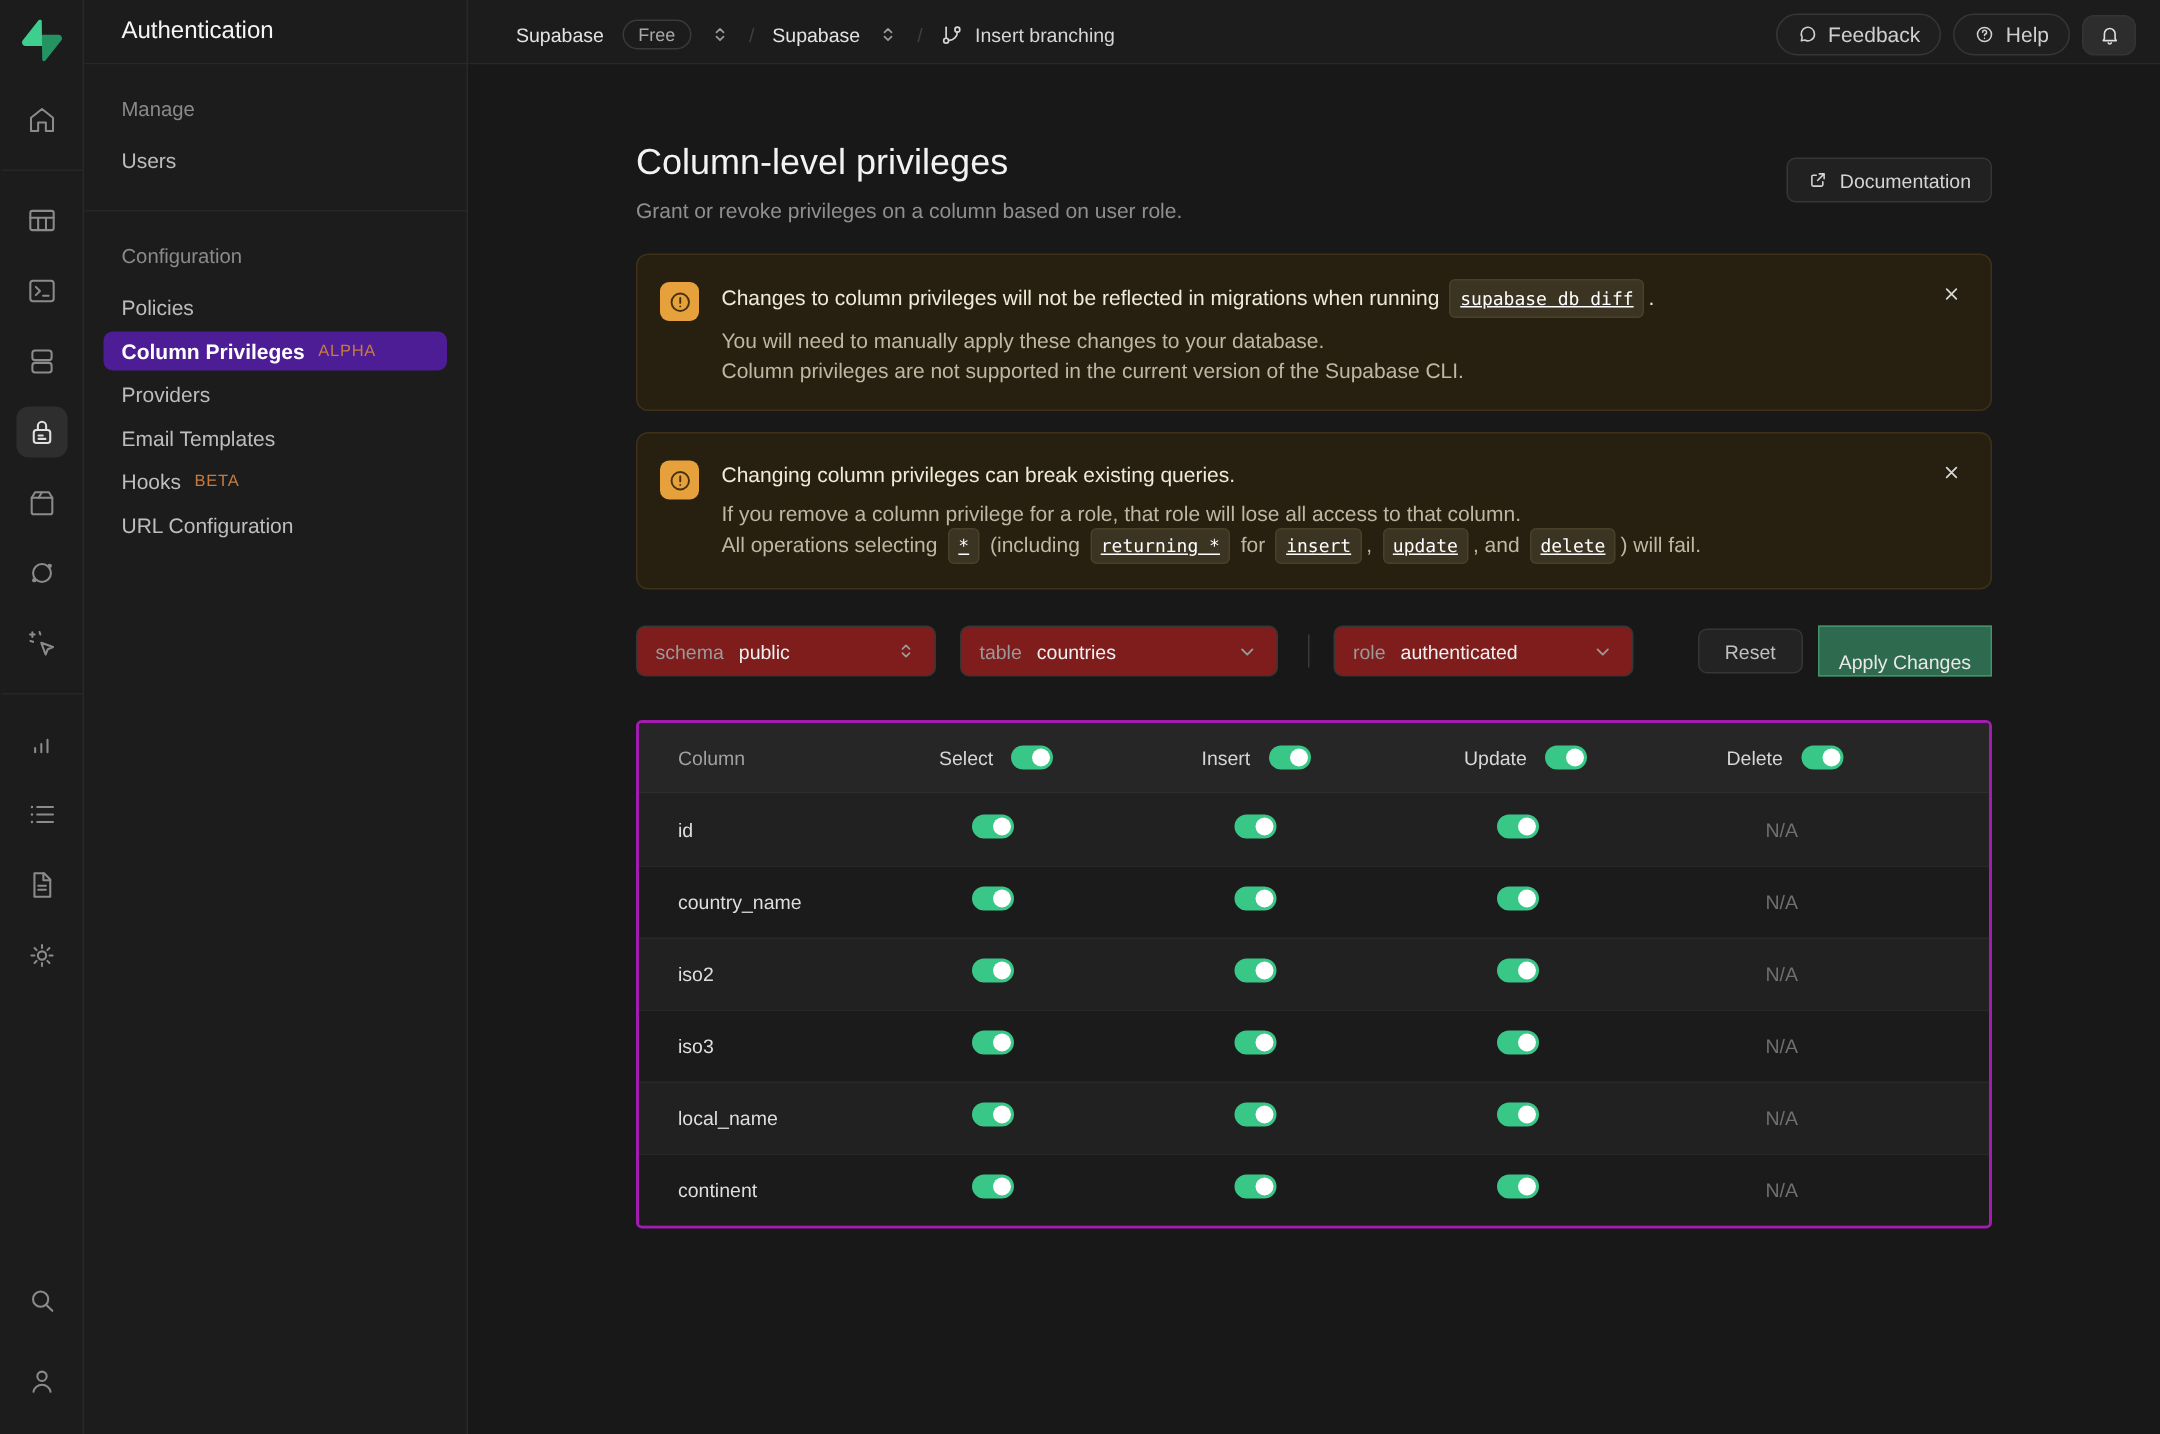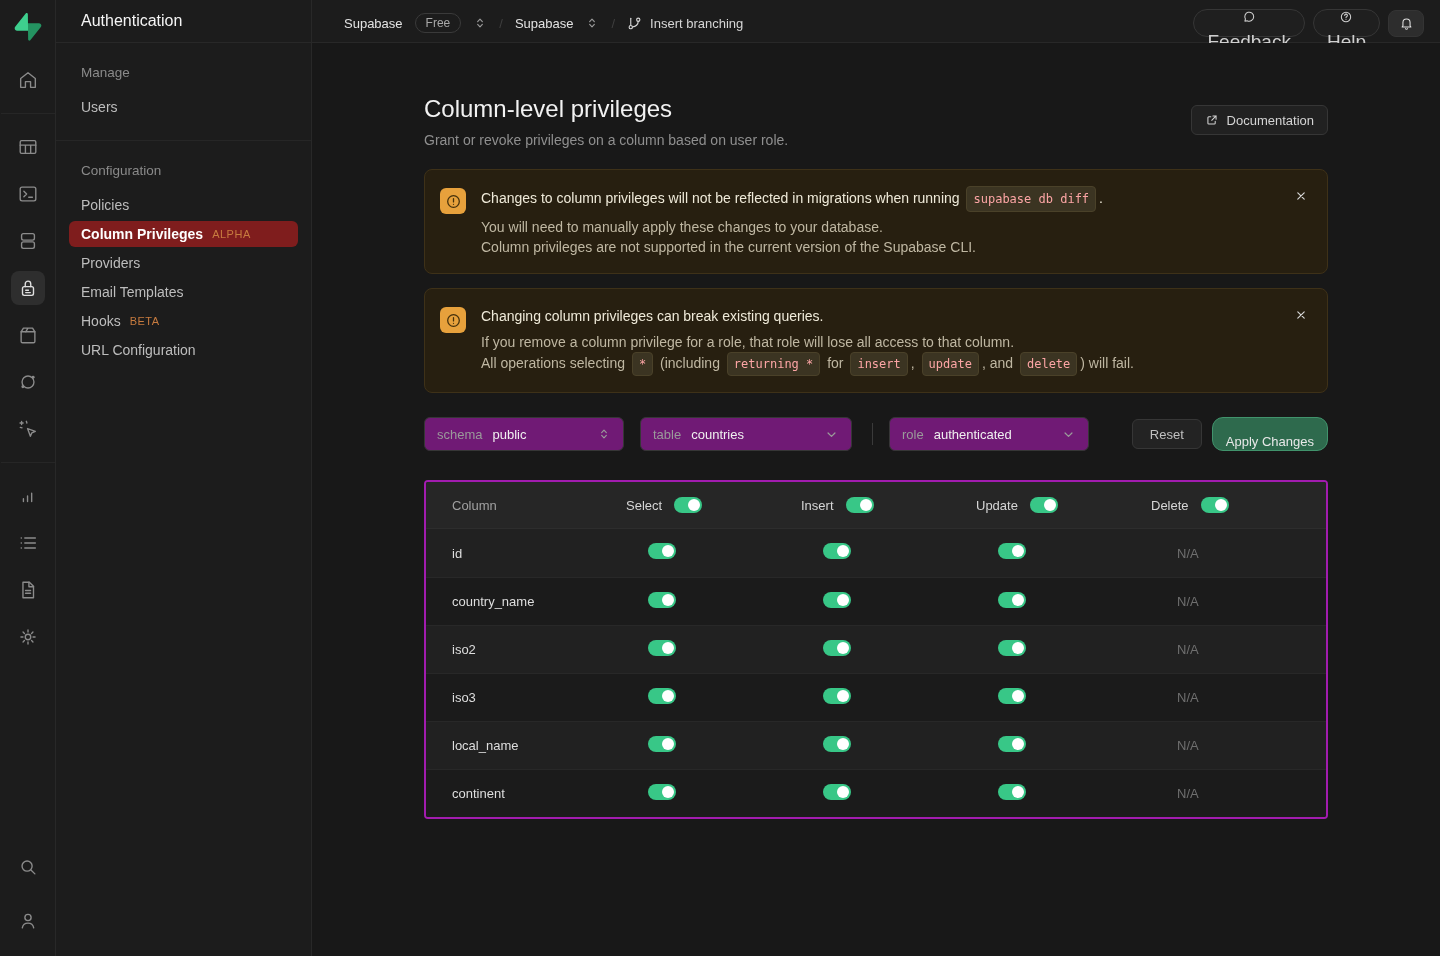--- a/index.html
+++ b/index.html
@@ -29,31 +29,31 @@
     display:flex; align-items:center; padding:4px 16px 0 32px; gap:12px; font-size:13px; }
   .crumb { color:#e3e3e3; cursor:pointer; }
   .pill-badge { border:1px solid #3a3a3a; border-radius:999px; padding:2px 10px; font-size:12px;
     color:#a8a8a8; }
   .chev-ud { color:#9a9a9a; cursor:pointer; }
   .crumb-sep { color:#3f3f3f; font-size:13px; }
   .branch-btn { display:flex; align-items:center; gap:8px; color:#d6d6d6; cursor:pointer; }
   .head-actions { margin-left:auto; display:flex; align-items:center; gap:8px; }
   .chip-btn { height:28px; display:flex; align-items:center; gap:7px; padding:0 13px;
     background:#1f1f1f; border:1px solid #363636; border-radius:999px; color:#cfcfcf;
-    font-size:19px; cursor:pointer;flex-direction:column; }
+    font-size:14px; cursor:pointer; }
   .bell-btn { height:27px; width:36px; display:flex; align-items:center; justify-content:center;
     background:#2d2d2d; border:1px solid #343434; border-radius:8px; color:#e0e0e0; cursor:pointer; }
 
   
   .sidebar { grid-column:2; grid-row:2; background:#1c1c1c; border-right:1px solid #282828;
     padding:22px 13px; }
   .group-title { padding:0 12px; font-size:13.5px; color:#8a8a8a; margin-bottom:14px; }
   .nav-item { display:flex; align-items:center; gap:9px; padding:5px 12px; border-radius:6px;
     font-size:14px; color:#bdbdbd; margin-bottom:3px; cursor:pointer; }
-  .nav-item.active { background:#7f1d1d; color:#ffffff; font-weight:700; }
+  .nav-item.active { background:#4c1d95; color:#ffffff; font-weight:700; }
   .nav-badge { font-size:11px; letter-spacing:.5px; color:var(--badge-orange,#C77B3F); font-weight:400; }
   .side-divider { height:1px; background:#262626; margin:20px -13px 22px; }
 
   
   .main { grid-column:3; grid-row:2; background:#181818; overflow:hidden; padding:52px 112px 0; }
   .title-row { display:flex; align-items:flex-start; justify-content:space-between; }
   .page-title { font-size:24px; font-weight:400; color:#f2f2f2; }
   .page-sub { margin-top:9px; font-size:14px; color:#8f8f8f; }
   .doc-btn { margin-top:10px; height:30px; display:flex; align-items:center; gap:8px; padding:0 13px;
     background:#212121; border:1px solid #363636; border-radius:6px; color:#d4d4d4; font-size:13px;
@@ -63,38 +63,38 @@
     background:#271f10; border:1px solid #3e3118; border-radius:8px; }
   .banner + .banner { margin-top:14px; }
   .warn-box { flex:0 0 auto; width:26px; height:26px; border-radius:6px;
     background:var(--warning-amber,#E7A13C); display:flex; align-items:center; justify-content:center;
     color:#45310c; margin-top:2px; }
   .banner-title { font-size:14px; color:#efead9; line-height:22px; }
   .banner-line { font-size:14px; color:#bfb7a2; line-height:20px; }
   .banner-lines { margin-top:5px; }
   .chip { display:inline-block; font-family:"DejaVu Sans Mono", monospace; font-size:12px;
     background:#3b3422; border:1px solid #4a4129; border-radius:4px; padding:1px 6px; margin:0 3px;
-    color:#fca5a5; }
+    color:#ffffff;text-decoration:underline; }
   .banner-close { position:absolute; top:12px; right:12px; width:28px; height:28px; display:flex;
     align-items:center; justify-content:center; color:#d8d8d8; cursor:pointer; border-radius:6px; }
 
   .filter-bar { margin-top:24px; display:flex; align-items:center; gap:10px; }
-  .select { height:34px; background:#701a75; border:1px solid #363636; border-radius:6px;
+  .select { height:34px; background:#7f1d1d; border:1px solid #363636; border-radius:6px;
     display:flex; align-items:center; padding:0 12px; gap:10px; font-size:13px; cursor:pointer; }
   .select .lbl { color:#9a9a9a; }
   .select .val { color:#f0f0f0; font-weight:500; }
   .select .caret { margin-left:auto; color:#9a9a9a; }
   .sel-schema { width:200px; }
   .sel-table { width:212px; margin-left:6px; }
   .sel-role { width:200px; margin-left:6px; }
   .vdiv { width:1px; height:22px; background:#3a3a3a; margin-left:10px; }
   .reset-btn { margin-left:auto; height:30px; padding:0 17px; background:#232323;
     border:1px solid #363636; border-radius:6px; color:#c0c0c0; font-size:13px; cursor:pointer; }
   .apply-btn { height:30px; padding:16px 13px; background:var(--apply-bg,#2E6A4D);
-    border:1px solid var(--apply-border,#41936C); border-radius:11px; color:#e8e8e8; font-size:13px;
+    border:1px solid var(--apply-border,#41936C); border-radius:0; color:#e8e8e8; font-size:13px;
     cursor:pointer; }
 
   .table-wrap { margin-top:29px; border:2px solid #a21caf; border-radius:4px; overflow:hidden; }
   .t-head { display:grid; grid-template-columns:200px repeat(4,1fr); height:47px;
     align-items:center; background:#262626; border-bottom:1px solid #2d2d2d; }
   .head-col { padding-left:26px; font-size:13px; color:#a0a0a0; }
   .head-priv { display:flex; align-items:center; gap:12px; font-size:13px; color:#d6d6d6; }
   .t-row { display:grid; grid-template-columns:200px repeat(4,1fr); height:48px; align-items:center;
     background:#212121; }
   .t-row:nth-child(even) { background:#1b1b1b; }

